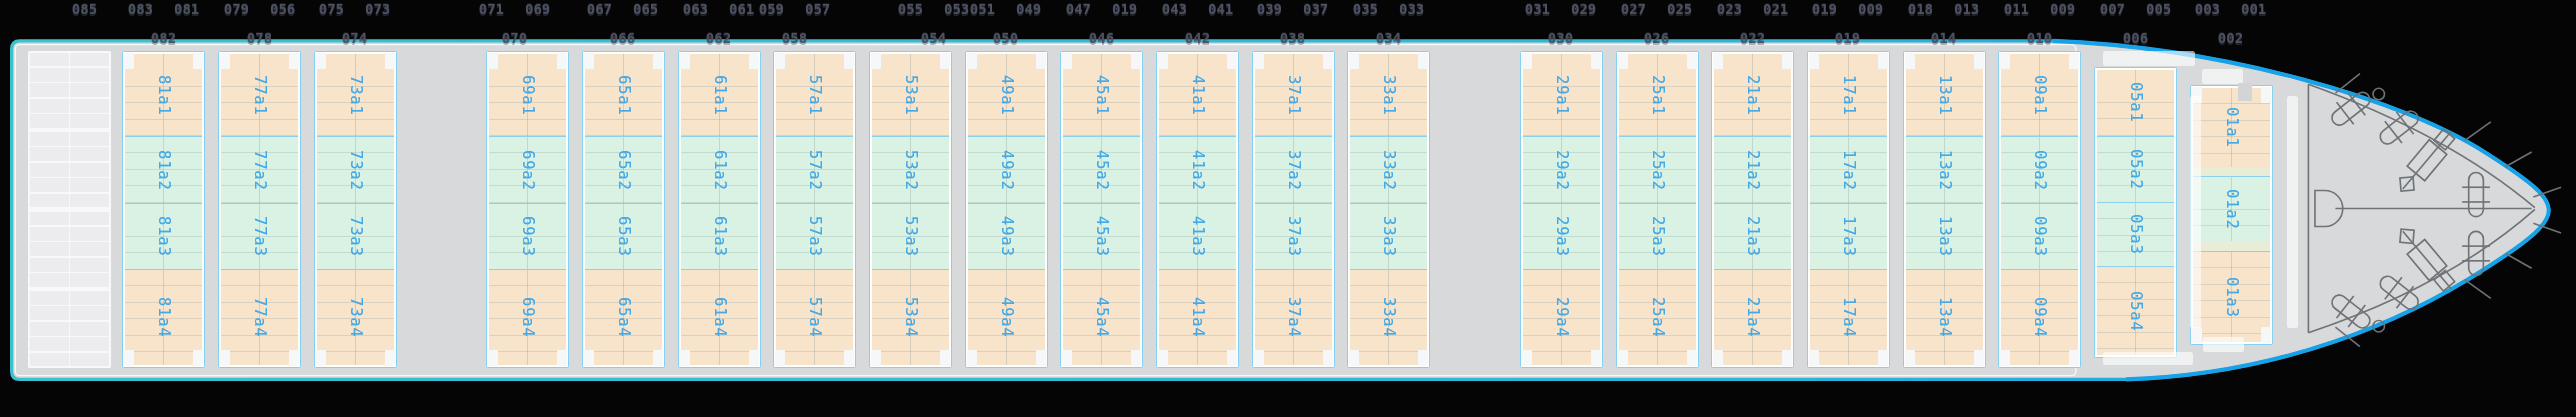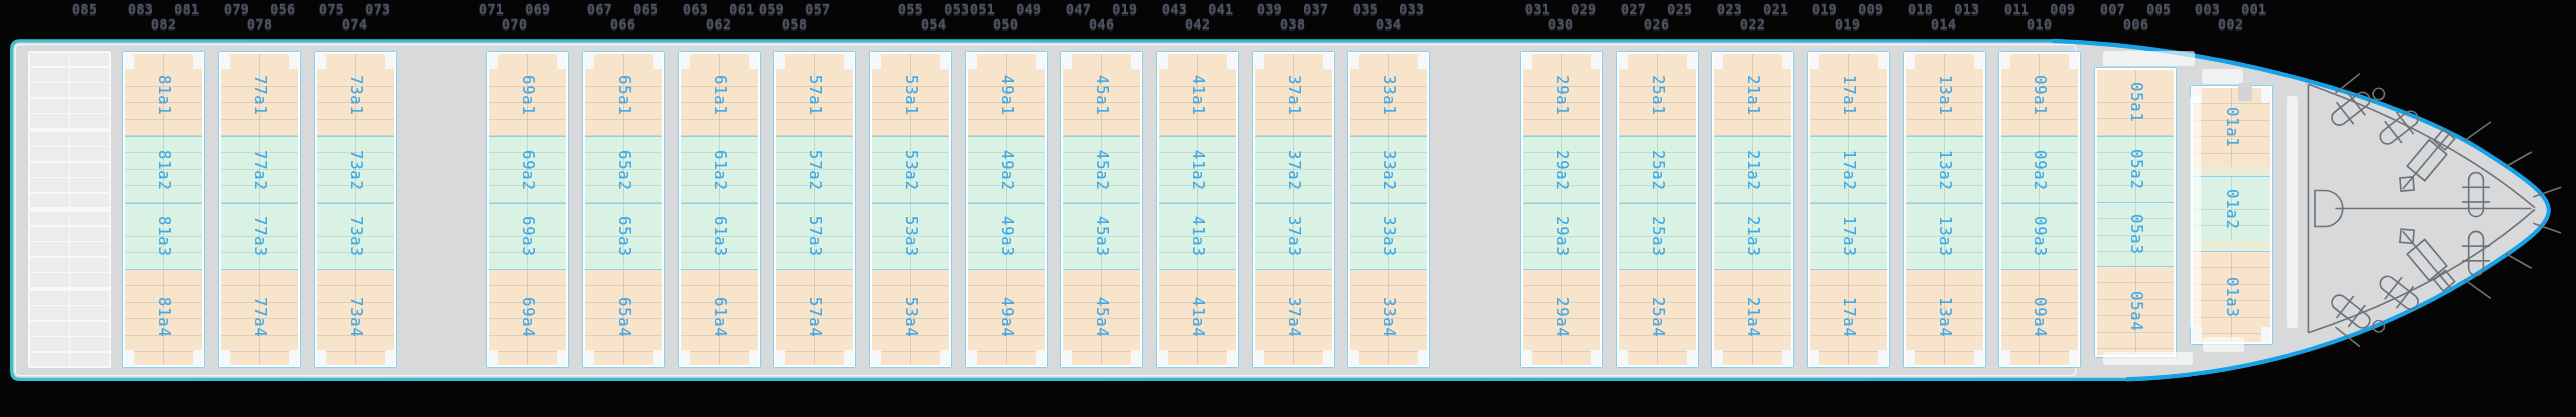--- a/index.html
+++ b/index.html
@@ -11,21 +11,21 @@
   #hull-svg{position:absolute;left:0;top:0;z-index:1;}
 
   
   .header-group{
     position:absolute;top:3.3px;width:101px;text-align:center;
     color:#4d5260;font-weight:bold;font-size:14px;line-height:13px;
     text-shadow:0 1.6px 0 rgba(73,79,97,.42),0 -0.8px 0 rgba(73,79,97,.28);
     z-index:6;white-space:nowrap;
   }
   .header-odds{display:flex;justify-content:center;gap:21px;}
-  .header-even{margin-top:2px;}
+  .header-even{margin-top:16px;}
 
   
   .stern-grid{
     position:absolute;box-sizing:border-box;z-index:2;
     background:#f7f8f9;border-radius:1.6px;padding:1.6px;
     display:flex;flex-direction:column;
   }
   .grid-tier{flex:1;display:grid;grid-template-columns:1fr 1fr;
     grid-template-rows:repeat(5,1fr);gap:1.6px;}
   .grid-tier + .grid-tier{margin-top:4.1px;}

